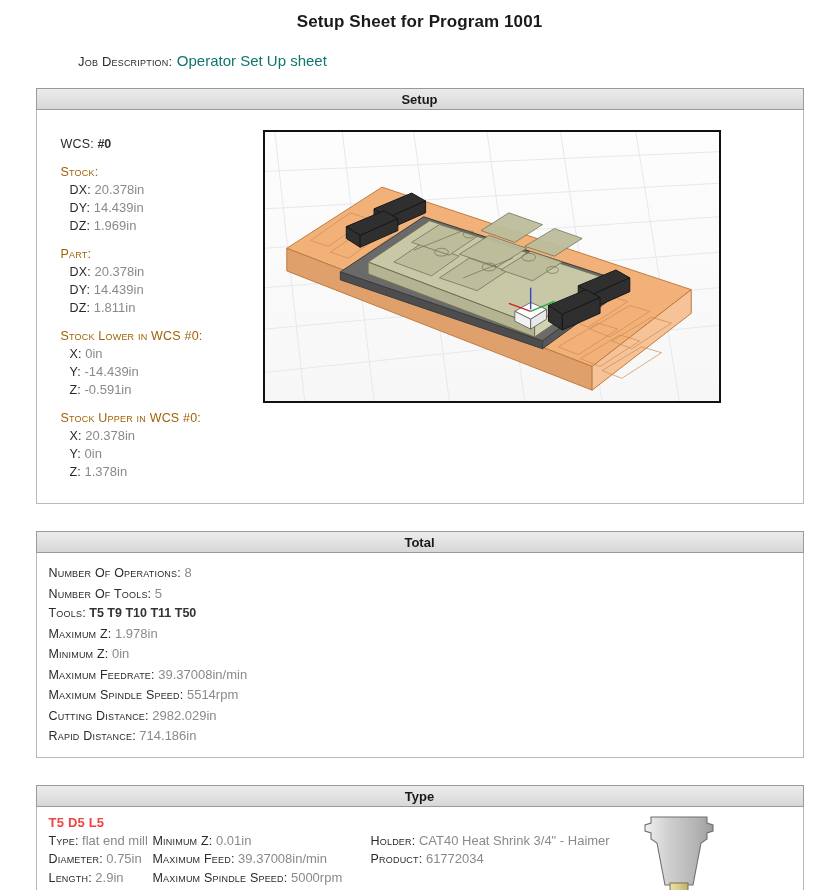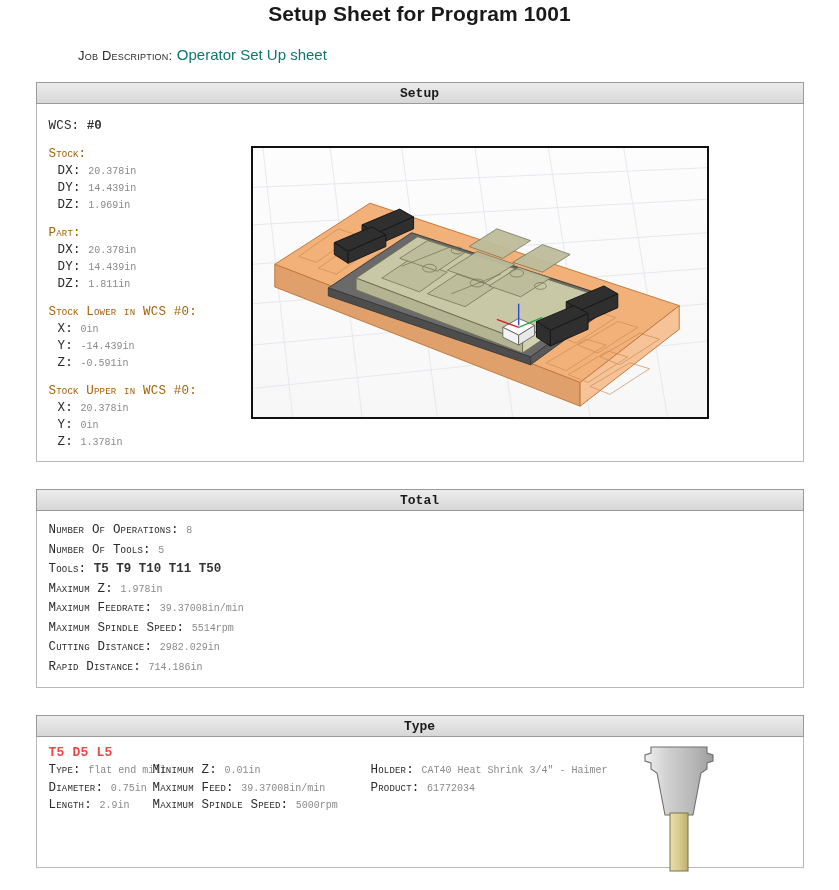--- a/index.html
+++ b/index.html
@@ -7,40 +7,40 @@
     margin: 0; padding: 0;
     width: 839px; height: 890px;
     background: #ffffff;
     font-family: "Liberation Sans", sans-serif;
     overflow: hidden;
   }
   .page { position: relative; width: 839px; height: 890px; background:#fff; }
 
   .doc-title {
     text-align: center;
-    font-size: 21px;
+    font-size: 17px;
     font-weight: bold;
     color: #1a1a1a;
-    padding-top: 2px;
+    padding-top: 12px;
     letter-spacing: 0.1px;
   }
 
   .meta { margin: 18px 0 0 78px; }
   .meta-row { height: 22px; line-height: 22px; white-space: nowrap; }
   .lbl {
     font-variant: small-caps;
     font-size: 13px;
     color: #2a2a2a;
     font-weight: normal;
     letter-spacing: 0.2px;
   }
   .val-big { font-size: 15px; color: #0f766e; }
 
   
-  .section { margin: 0 auto; width: 768px; font-family: Liberation Mono, monospace; }
+  .section { margin: 0 auto; width: 768px; }
   .sec-setup  { margin-top: 16px; }
   .sec-total  { margin-top: 27px; }
   .sec-tools  { margin-top: 27px; }
 
   .sec-head {
     height: 22px;
     line-height: 21px;
     text-align: center;
     font-size: 13px;
     font-weight: bold;
@@ -49,37 +49,37 @@
     background: linear-gradient(to bottom, #eceCec 0%, #e3e3e3 45%, #d7d7d7 100%);
   }
   .sec-body {
     border: 1px solid #b9b9b9;
     border-top: none;
     background: #fff;
     padding: 10px 10px 10px 12px;
   }
 
   
-  .setup-body { display: flex; align-items: center; padding: 0; border:1px solid #b9b9b9; border-top:none;}
+  .setup-body { display: flex; align-items: flex-start; padding: 12px; border:1px solid #b9b9b9; border-top:none;}
   .setup-info { width: 214px; padding: 14px 0 10px 12px; }
   .setup-view { flex: 1; padding: 8px 8px 8px 0; }
 
   .grp { margin-bottom: 11px; }
   .grp:last-child { margin-bottom: 0; }
   .grp-title {
     font-variant: small-caps;
     font-size: 12.5px;
     color: #a16207;
     letter-spacing: 0.2px;
     line-height: 17px;
   }
   .kv { line-height: 17px; font-size: 12.5px; white-space: nowrap; }
   .kv.indent { padding-left: 9px; }
   .k { font-variant: small-caps; color: #2a2a2a; letter-spacing: 0.2px; }
-  .v { color: #8a8a8a; font-size: 10px; }
+  .v { color: #8a8a8a; font-size: 13px; }
   .v-dark { color: #333; font-weight: bold; font-size: 12.5px; }
 
   
   .viewport {
     position: relative;
     width: 458px; height: 273px;
     border: 2px solid #111;
     background: #fcfcfc;
     overflow: hidden;
   }
@@ -303,20 +303,21 @@
   </div>
 
   <div class="section sec-total">
     <div class="sec-head">Total</div>
     <div class="sec-body">
       <div class="total-list" id="total-list">
           <div class="kv"><span class="k">Number Of Operations:</span> <span class="v"> 8</span></div>
           <div class="kv"><span class="k">Number Of Tools:</span> <span class="v"> 5</span></div>
           <div class="kv"><span class="k">Tools:</span> <span class="v-dark"> T5 T9 T10 T11 T50</span></div>
           <div class="kv"><span class="k">Maximum Z:</span> <span class="v"> 1.978in</span></div>
+          <div class="kv"><span class="k">Minimum Z:</span> <span class="v"> 0in</span></div>
           <div class="kv"><span class="k">Maximum Feedrate:</span> <span class="v"> 39.37008in/min</span></div>
           <div class="kv"><span class="k">Maximum Spindle Speed:</span> <span class="v"> 5514rpm</span></div>
           <div class="kv"><span class="k">Cutting Distance:</span> <span class="v"> 2982.029in</span></div>
           <div class="kv"><span class="k">Rapid Distance:</span> <span class="v"> 714.186in</span></div>
         </div>
     </div>
   </div>
 
   <div class="section sec-tools">
     <div class="sec-head">Type</div>

